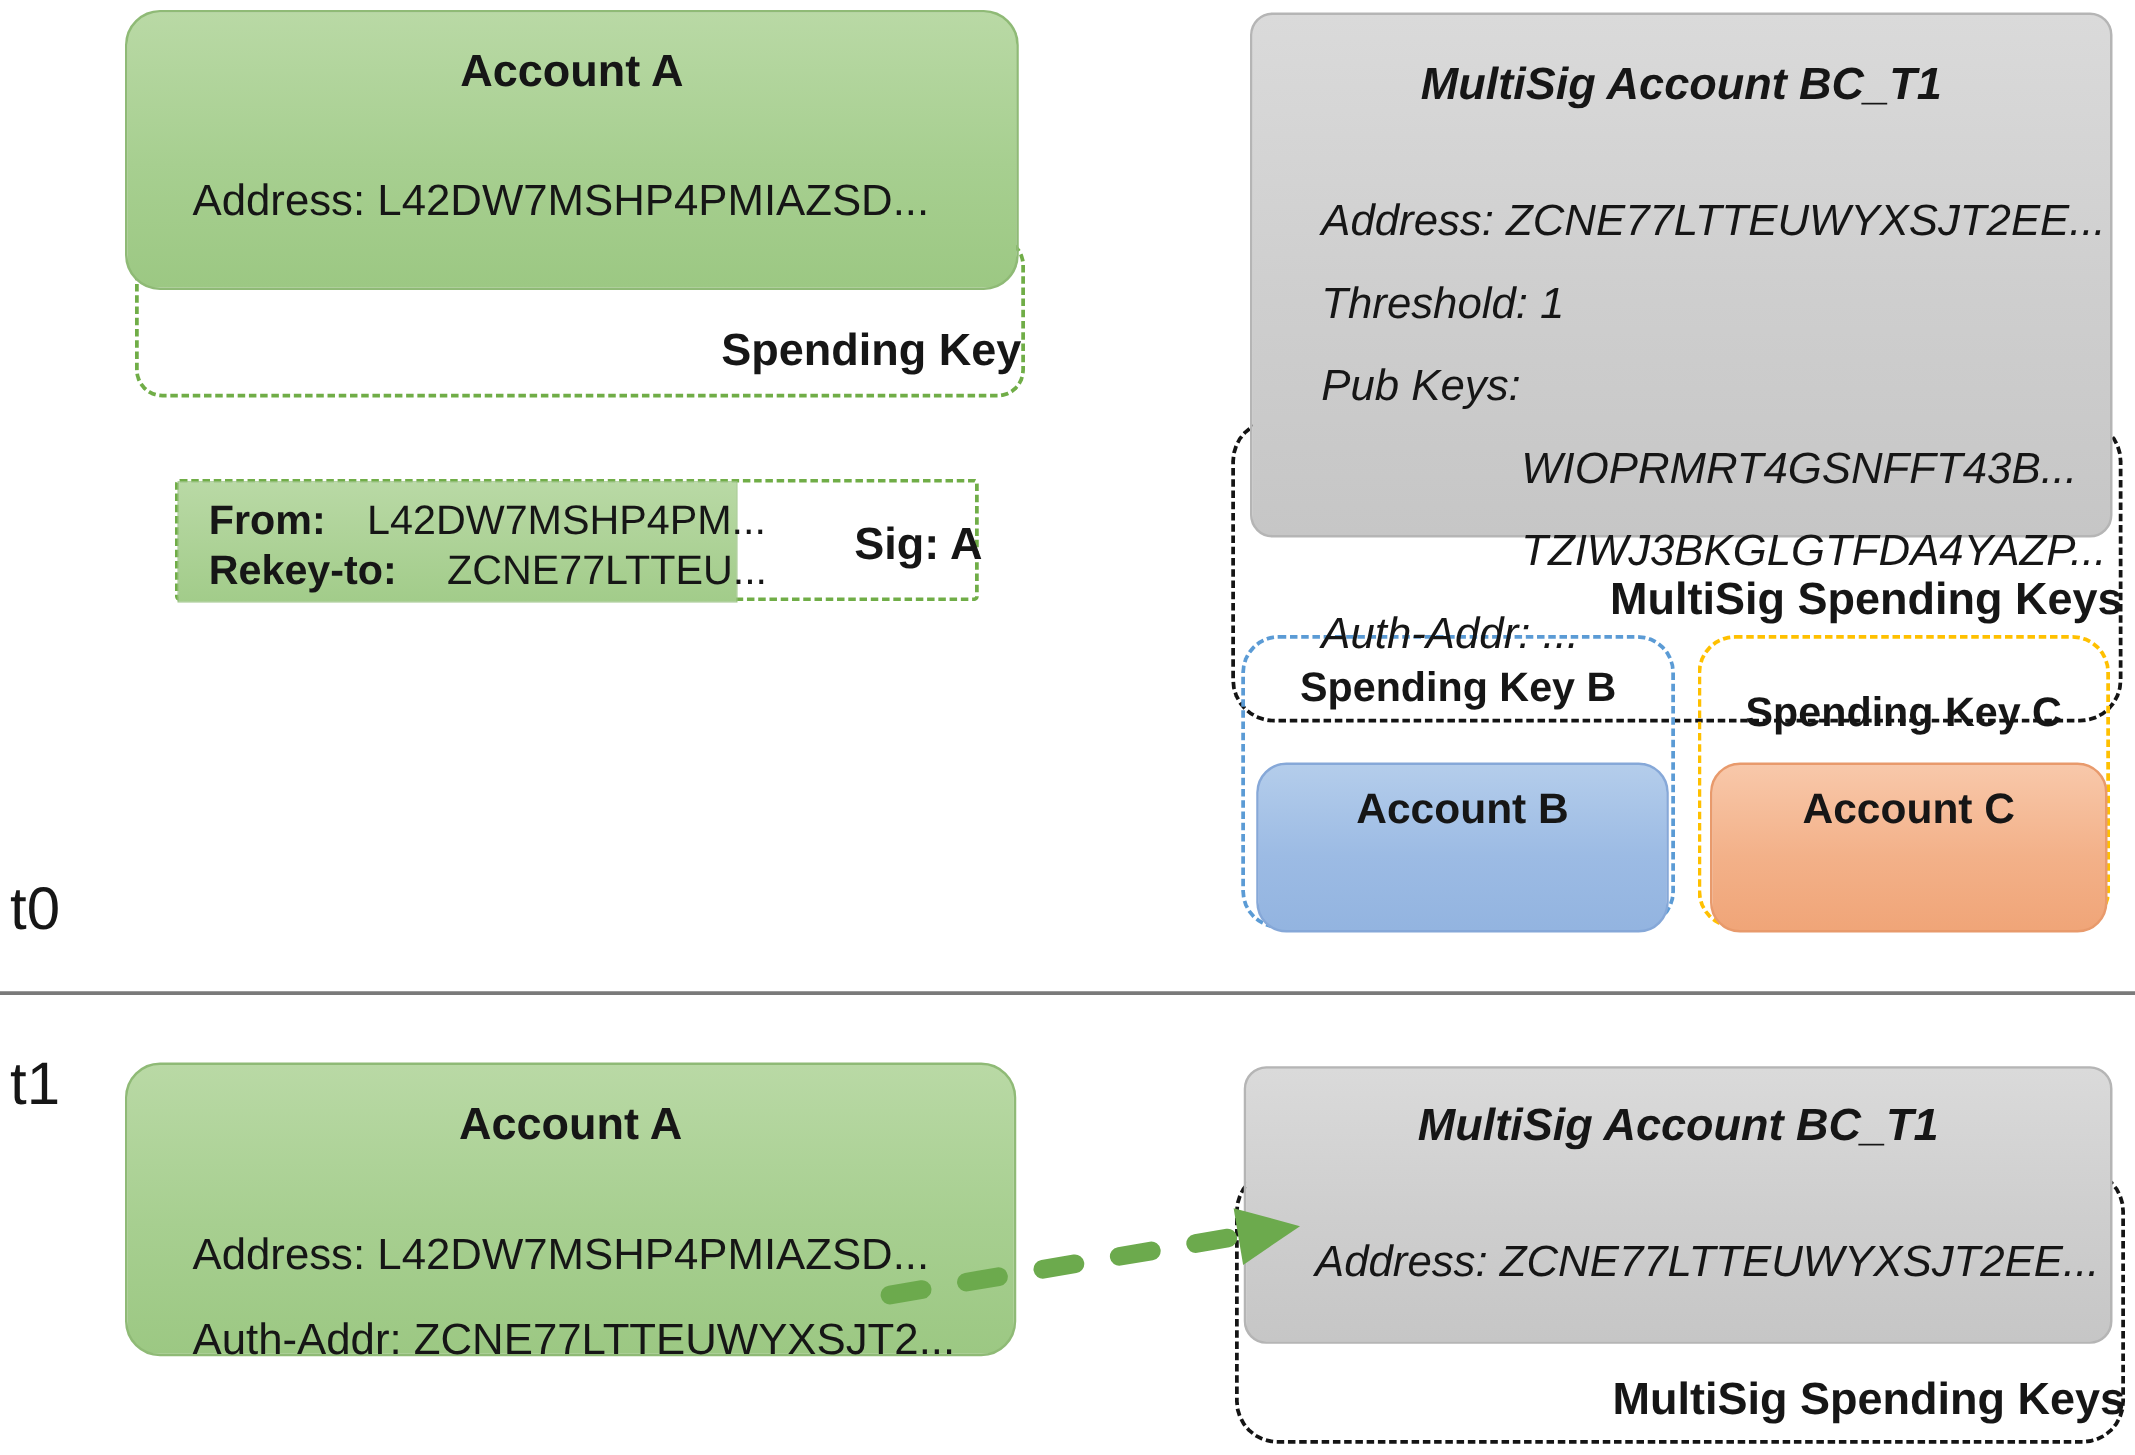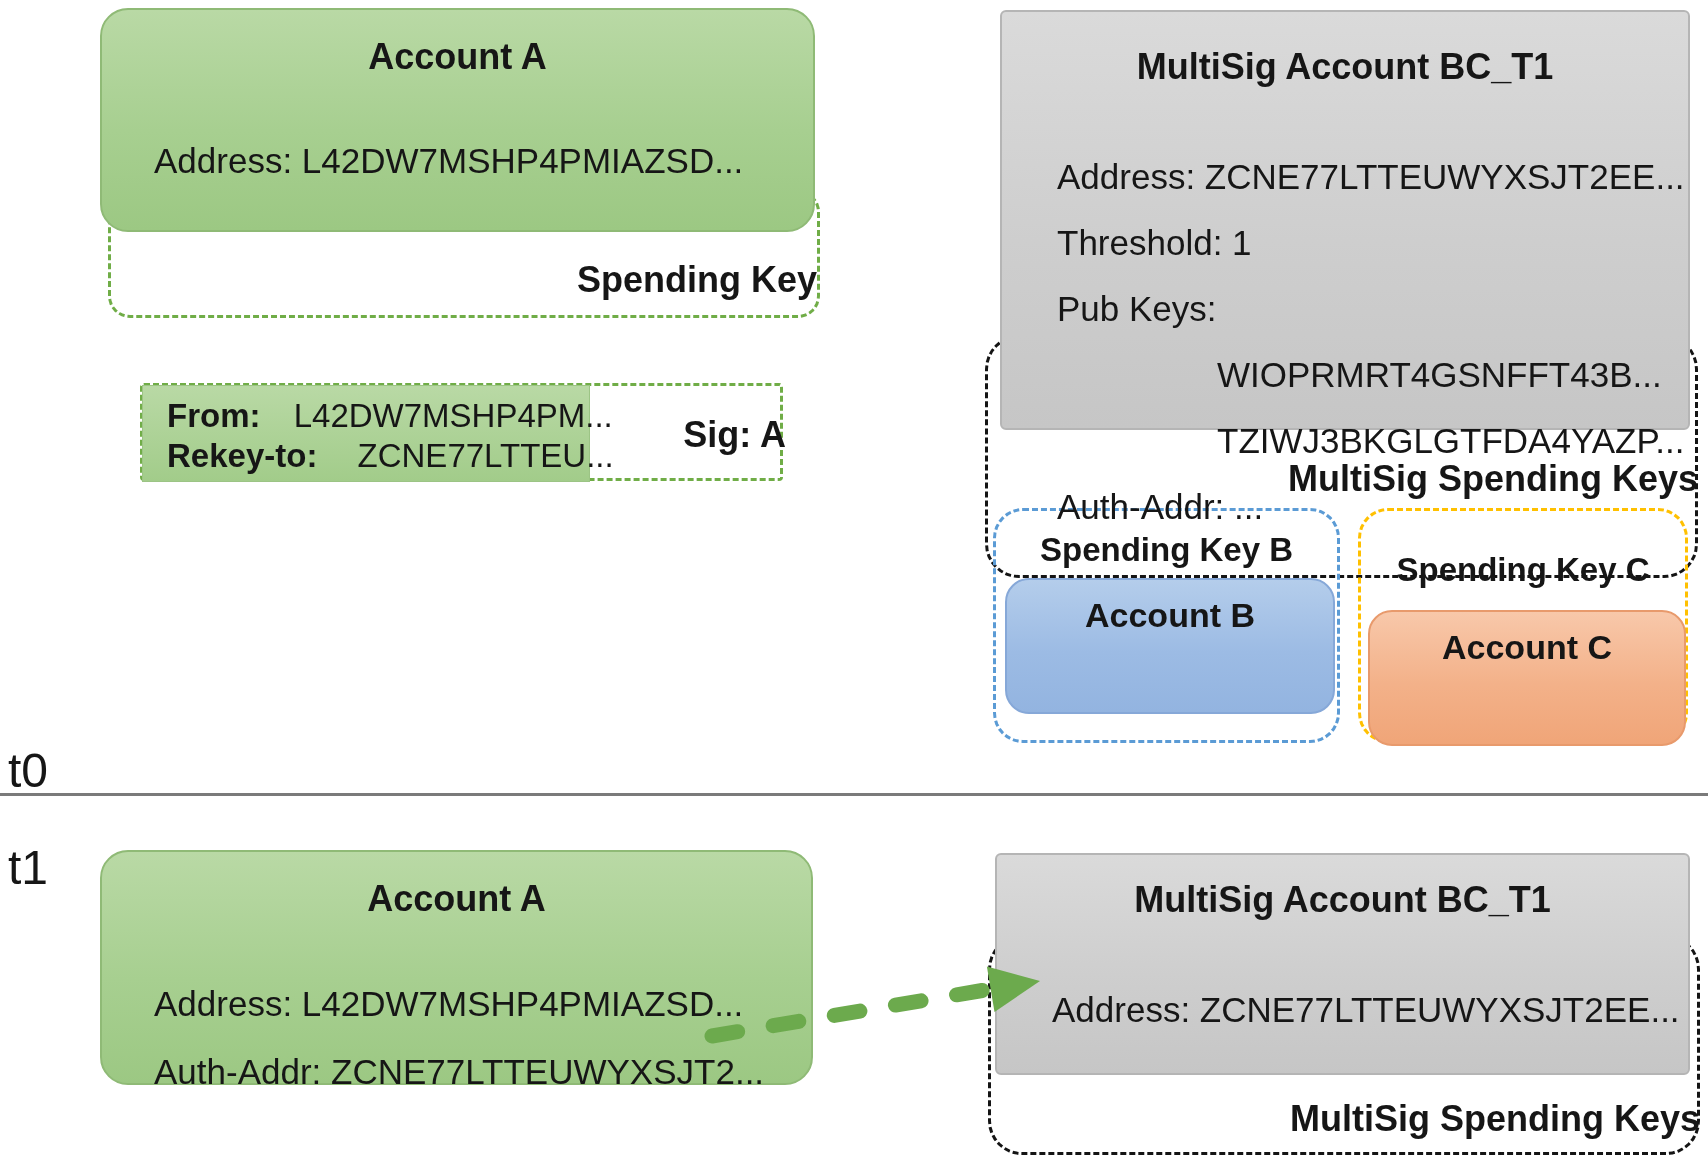--- a/index.html
+++ b/index.html
@@ -8,21 +8,21 @@
     font-family:"Liberation Sans",sans-serif;color:#161616;overflow:hidden;
   }
   .abs{position:absolute;box-sizing:border-box;}
   
   .green-box{
     background:linear-gradient(180deg,#b9d9a5 0%,#a7cf90 55%,#9cc883 100%);
     border:2px solid #8fba76;border-radius:28px;
   }
   .gray-box{
     background:linear-gradient(180deg,#dadada 0%,#cecece 55%,#c6c6c6 100%);
-    border:2px solid #b5b5b5;border-radius:6px;
+    border:2px solid #b5b5b5;border-radius:18px;font-style:italic;
   }
   .blue-box{
     background:linear-gradient(180deg,#b4cdeb 0%,#9cbbe4 55%,#93b4e0 100%);
     border:2px solid #86a8d8;border-radius:24px;
   }
   .orange-box{
     background:linear-gradient(180deg,#f8c8aa 0%,#f3b189 55%,#f0a578 100%);
     border:2px solid #e89a6c;border-radius:24px;
   }
   
@@ -60,21 +60,21 @@
         <span style="margin-left:24px;">L42DW7MSHP4PM...</span>
       </div>
       <div class="abs nowrap" style="left:24px;top:50px;font-size:33px;line-height:40px;">
         <span class="bold">Rekey-to:</span>
         <span style="margin-left:31px;">ZCNE77LTTEU...</span>
       </div>
     </div>
     <div class="abs center-label" style="left:447px;top:28px;width:196px;">Sig: A</div>
   </div>
 
-  <div class="abs t-label" style="left:8px;top:743px;">t0</div>
+  <div class="abs t-label" style="left:8px;top:700px;">t0</div>
 
   <div class="abs dash-black" style="left:985px;top:335px;width:713px;height:243px;"></div>
 
   <div class="abs dash-blue" style="left:993px;top:508px;width:347px;height:235px;">
     <div class="abs title-sm" style="left:0;top:20px;">Spending Key B</div>
   </div>
 
   <div class="abs dash-yellow" style="left:1358px;top:508px;width:330px;height:235px;">
     <div class="abs title-sm" style="left:0;top:20px;margin-top:20px;">Spending Key C</div>
   </div>
@@ -86,21 +86,21 @@
       <div class="body-line">Threshold: 1</div>
       <div class="body-line">Pub Keys:</div>
       <div class="body-line" style="padding-left:160px;">WIOPRMRT4GSNFFT43B...</div>
       <div class="body-line" style="padding-left:160px;">TZIWJ3BKGLGTFDA4YAZP...</div>
       <div class="body-line">Auth-Addr: ...</div>
     </div>
   </div>
 
   <div class="abs center-label" style="left:985px;top:458px;width:713px;">MultiSig Spending Keys</div>
 
-  <div class="abs blue-box" style="left:1005px;top:578px;width:330px;height:136px;">
+  <div class="abs blue-box" style="left:1005px;top:610px;width:330px;height:136px;">
     <div class="abs" style="left:0;top:16px;width:100%;text-align:center;font-weight:700;font-size:34px;">Account B</div>
   </div>
 
   <div class="abs orange-box" style="left:1368px;top:610px;width:318px;height:136px;">
     <div class="abs" style="left:0;top:16px;width:100%;text-align:center;font-weight:700;font-size:34px;">Account C</div>
   </div>
 
   <div class="abs" style="left:0;top:793px;width:1708px;height:3px;background:#7a7a7a;"></div>
 
   <div class="abs t-label" style="left:8px;top:840px;">t1</div>

